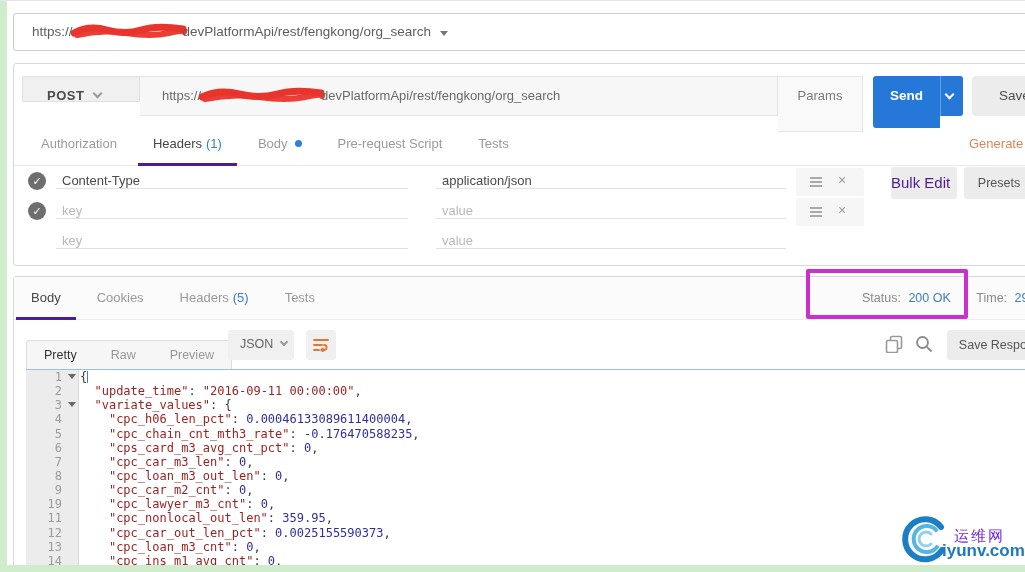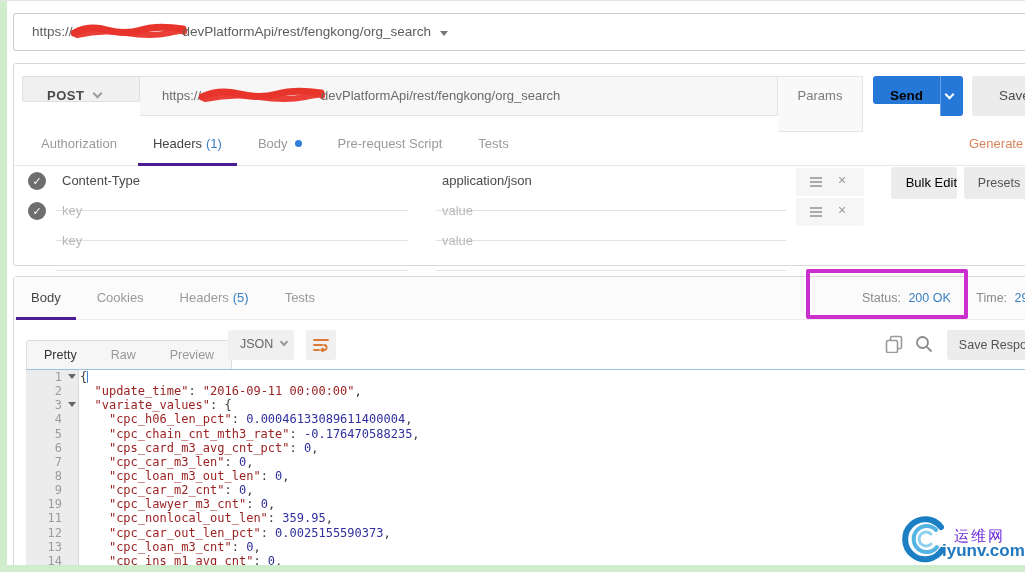--- a/index.html
+++ b/index.html
@@ -26,54 +26,54 @@
                 border:1px solid #e0e0e0; border-radius:2px 0 0 2px; line-height:38px; padding-left:24px;
                 font-size:13px; font-weight:bold; color:#4a4a4a; letter-spacing:.5px; cursor:pointer; }
   .chev { display:inline-block; width:7px; height:7px; border-right:2px solid #999; border-bottom:2px solid #999;
           transform:rotate(45deg); margin-left:10px; vertical-align:3px; }
   .url-box { position:absolute; left:126px; top:12px; width:638px; height:40px; background:#f7f7f7;
              border:1px solid #e4e4e4; border-left:none; line-height:38px; padding-left:22px;
              font-size:13px; color:#6b6b6b; white-space:nowrap; overflow:hidden; }
   .params-btn { position:absolute; left:764px; top:12px; width:85px; height:56px; background:#f9f9f9;
                 border:1px solid #e4e4e4; border-left:none; text-align:center; line-height:38px;
                 font-size:13px; color:#7b7b7b; cursor:pointer; }
-  .send-btn { position:absolute; left:859px; top:12px; width:67px; height:28px; background:#2678d8;
-              border-radius:3px 0 0 3px; color:#000000; font-weight:bold; font-size:13.5px; text-align:center;
+  .send-btn { position:absolute; left:859px; top:12px; width:67px; height:52px; background:#2678d8;
+              border-radius:3px 0 0 3px; color:#ffffff; font-weight:bold; font-size:13.5px; text-align:center;
               line-height:40px; cursor:pointer; }
   .send-caret { position:absolute; left:926px; top:12px; width:23px; height:40px; background:#2678d8;
                 border-left:1px solid rgba(255,255,255,.3); border-radius:0 3px 3px 0; cursor:pointer; }
   .send-caret .chev { border-color:#fff; margin:15px 0 0 5px; }
   .save-btn { position:absolute; left:958px; top:12px; width:85px; height:40px; background:#ececec;
               border-radius:3px; text-align:center; line-height:40px; font-size:13.5px; color:#4e4e4e; cursor:pointer; }
 
   .req-tabs { position:absolute; left:0; top:60px; width:100%; height:42px; border-bottom:1px solid #e9e9e9;
               padding-left:12px; white-space:nowrap; }
   .tab { display:inline-block; height:42px; line-height:40px; padding:0 15px; margin-right:6px;
          font-size:13px; color:#9a9a9a; cursor:pointer; }
   .tab.active { color:#454545; border-bottom:3px solid #4c1d95; }
   .tab .cnt { color:#3a80c2; margin-left:4px; }
   .tab .dot { display:inline-block; width:7px; height:7px; border-radius:50%; background:#2f7ed8; margin-left:7px; vertical-align:1px; }
   .gen-code { position:absolute; left:955px; top:72px; font-size:13px; color:#d9855c; cursor:pointer; white-space:nowrap; }
 
   .hdr-rows { position:absolute; left:0; top:103px; width:100%; }
   .hdr-row { position:relative; height:30px; }
   .chk { position:absolute; left:14px; top:5px; width:18px; height:18px; border-radius:50%; background:#6e6e6e;
          color:#fff; font-size:11px; text-align:center; line-height:18px; cursor:pointer; }
-  .fld { position:absolute; top:0; height:44px; border-bottom:1px solid #e2e2e2; line-height:28px;
+  .fld { position:absolute; top:0; height:22px; border-bottom:1px solid #e2e2e2; line-height:28px;
          font-size:13px; padding-left:6px; cursor:text; }
   .fld.key  { left:42px;  width:352px; }
   .fld.val  { left:422px; width:350px; }
   .fld .ph { color:#b9b9b9; }
   .fld .tx { color:#4a4a4a; }
   .row-chip { position:absolute; left:782px; top:1px; width:68px; height:28px; background:#f6f6f6; border-radius:2px; }
   .drag-icon { position:absolute; left:14px; top:13px; width:12px; height:2px; background:#aaa;
                box-shadow:0 -4px 0 #aaa, 0 4px 0 #aaa; cursor:grab; }
   .close-icon { position:absolute; left:42px; top:4px; font-size:14px; color:#9a9a9a; cursor:pointer; }
   .bulk-btn { position:absolute; left:877px; top:0; width:66px; height:32px; background:#ececec; border-radius:3px;
-              font-size:13px; color:#000000; text-align:right; line-height:32px; cursor:pointer; }
+              font-size:15px; color:#4c1d95; text-align:left; line-height:32px; cursor:pointer; }
   .presets-btn { position:absolute; left:950px; top:0; width:70px; height:32px; background:#ececec; border-radius:3px;
               font-size:12.5px; color:#555; text-align:center; line-height:32px; cursor:pointer; }
 
   
   .resp-panel { position:absolute; left:13px; top:275px; width:1030px; height:305px; background:#fff;
                 border:1px solid #d8d8d8; border-radius:3px; }
   .resp-head { position:absolute; left:0; top:0; width:100%; height:43px; background:#fbfbfb;
                border-bottom:1px solid #ececec; padding-left:2px; white-space:nowrap; }
   .resp-head .tab { height:43px; line-height:41px; }
   .status-line { position:absolute; left:848px; top:14px; font-size:12.5px; white-space:nowrap; }

